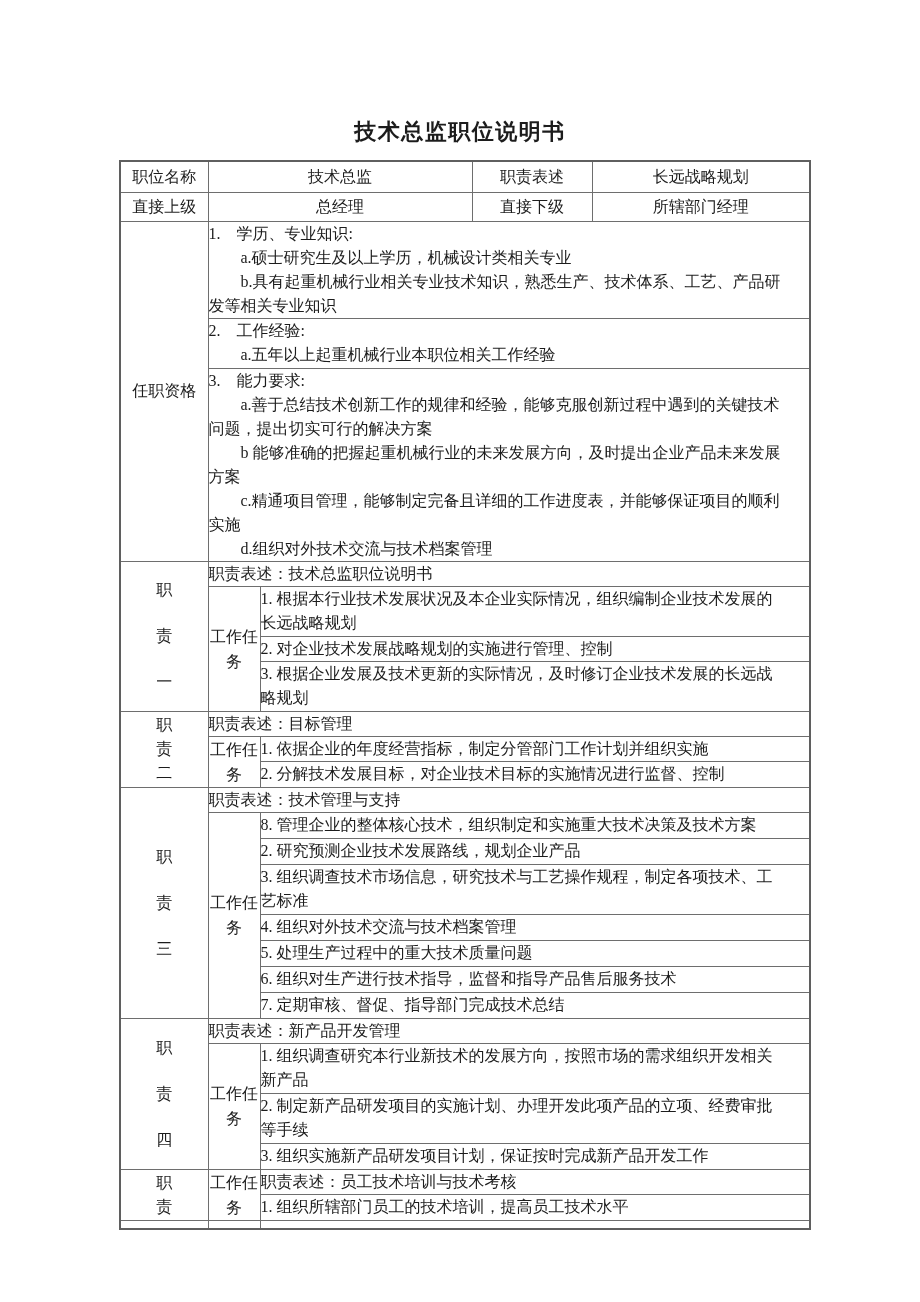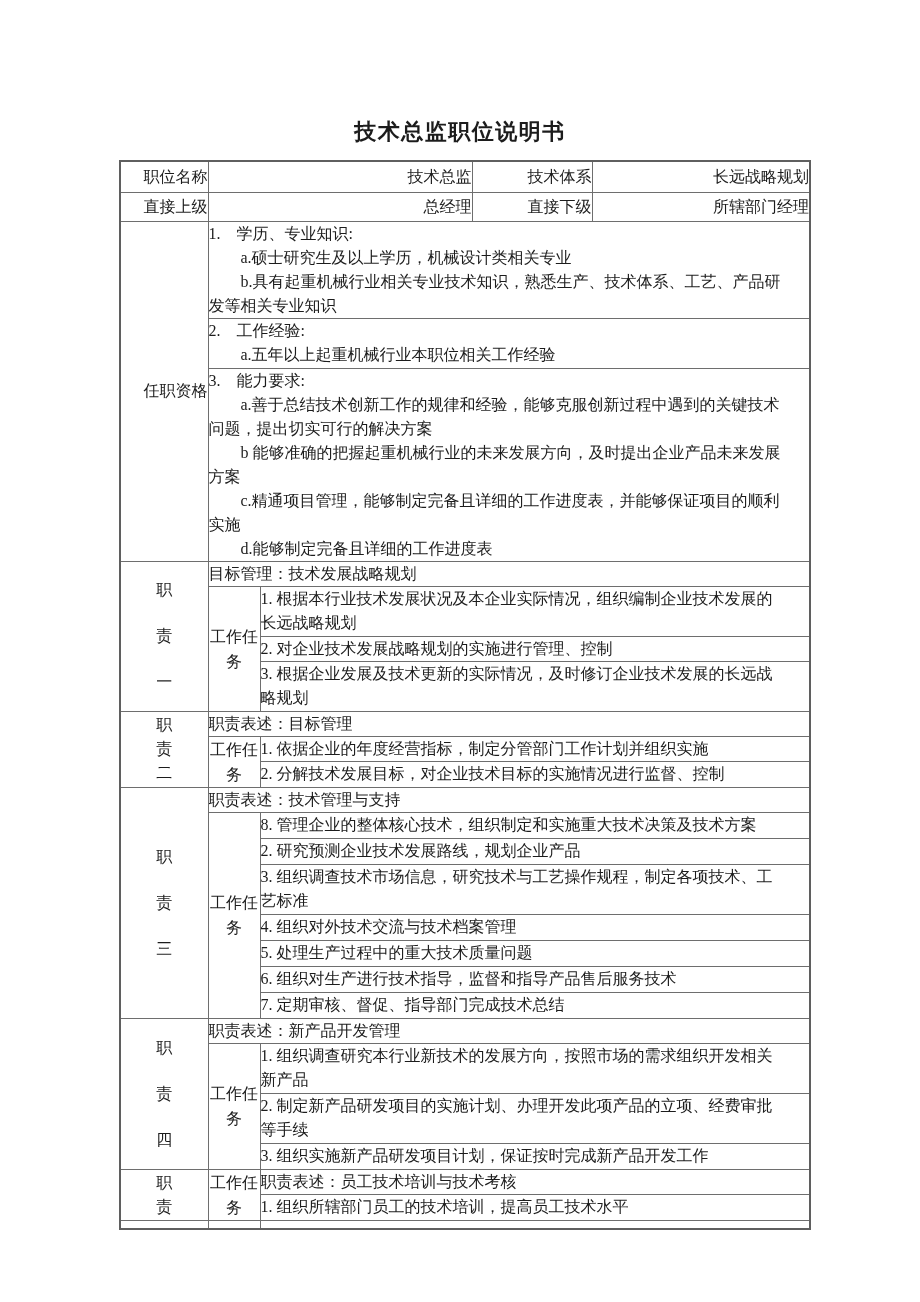--- a/index.html
+++ b/index.html
@@ -34,21 +34,21 @@
     table-layout: fixed;
     font-size: 16px;
     border: 2px solid #5f5f5f;
   }
   .doc-table td {
     border: 1px solid #6e6e6e;
     vertical-align: middle;
     padding: 0;
     overflow: hidden;
   }
-  .c { text-align: right; line-height: 26px; }
+  .c { text-align: center; line-height: 26px; }
   .content {
     padding: 1px 6px;
     text-align: left;
     line-height: 24px;
   }
   .ln { white-space: pre; line-height: 24px; overflow: hidden; }
   .vlabel {
     white-space: pre-line;
     text-align: center;
     line-height: 46px;
@@ -76,21 +76,21 @@
         <col style="width:52px">
         <col style="width:212px">
         <col style="width:120px">
         <col style="width:218px">
     </colgroup>
     <tbody>
 
       <tr style="height:31px">
         <td class="c">职位名称</td>
         <td class="c" colspan="2">技术总监</td>
-        <td class="c">技术体系</td>
+        <td class="c">职责表述</td>
         <td class="c">长远战略规划</td>
       </tr>
       <tr style="height:29px">
         <td class="c">直接上级</td>
         <td class="c" colspan="2">总经理</td>
         <td class="c">直接下级</td>
         <td class="c">所辖部门经理</td>
       </tr>
 
       <tr style="height:96px">
@@ -110,29 +110,29 @@
       </tr>
       <tr style="height:192px">
         <td class="content" colspan="4">
           <div class="ln">3.　能力要求:</div>
           <div class="ln">　　a.善于总结技术创新工作的规律和经验，能够克服创新过程中遇到的关键技术</div>
           <div class="ln">问题，提出切实可行的解决方案</div>
           <div class="ln">　　b 能够准确的把握起重机械行业的未来发展方向，及时提出企业产品未来发展</div>
           <div class="ln">方案</div>
           <div class="ln">　　c.精通项目管理，能够制定完备且详细的工作进度表，并能够保证项目的顺利</div>
           <div class="ln">实施</div>
-          <div class="ln">　　d.能够制定完备且详细的工作进度表</div>
+          <div class="ln">　　d.组织对外技术交流与技术档案管理</div>
         </td>
       </tr>
 
       <tr style="height:25px">
         <td class="vlabel" rowspan="4">职
 责
 一</td>
-        <td class="content" colspan="4">目标管理：技术发展战略规划</td>
+        <td class="content" colspan="4">职责表述：技术总监职位说明书</td>
       </tr>
       <tr style="height:50px">
         <td class="tasklabel" rowspan="3">工作任务</td>
         <td class="content" colspan="3">
           <div class="ln">1. 根据本行业技术发展状况及本企业实际情况，组织编制企业技术发展的</div>
           <div class="ln">长远战略规划</div>
         </td>
       </tr>
       <tr style="height:25px">
         <td class="content" colspan="3">

